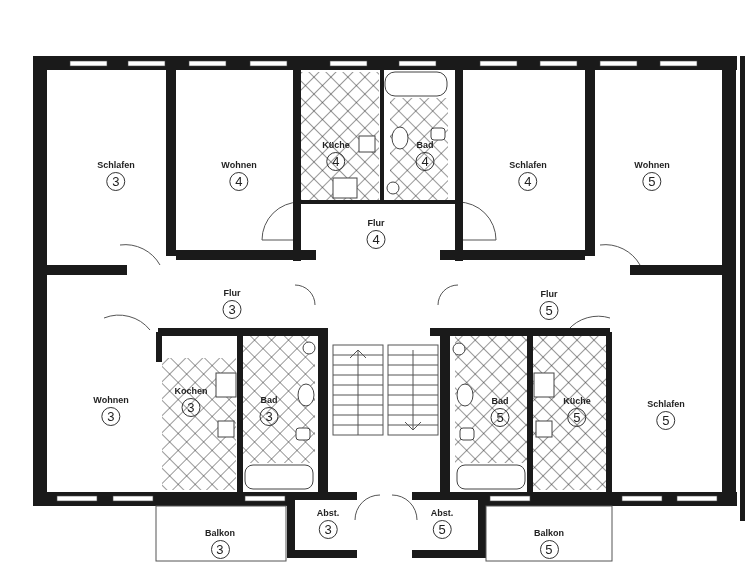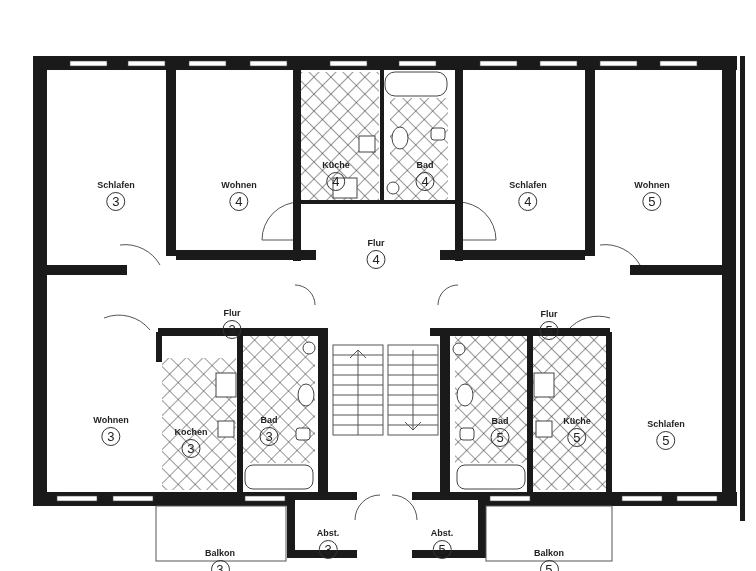--- a/index.html
+++ b/index.html
@@ -1,21 +1,21 @@
 <!DOCTYPE html>
 <html><head>
 <meta charset="utf-8">
 <style>
   html, body { margin: 0; padding: 0; background: #ffffff; }
   body { width: 756px; height: 571px; position: relative; overflow: hidden;
          font-family: "Liberation Sans", sans-serif; }
   #plan { position: absolute; left: 0; top: 0; width: 756px; height: 571px; }
   .label { position: absolute; transform: translate(-50%, 0); text-align: center;
            font-size: 9px; font-weight: bold; color: #222; white-space: nowrap; }
-  .label .name { display: block; line-height: 11px; margin-top: 20px; }
+  .label .name { display: block; line-height: 11px; }
   .label .num { display: inline-block; width: 17px; height: 17px; line-height: 17px;
                 border: 1px solid #333; border-radius: 50%; font-size: 13px;
                 font-weight: normal; margin-top: 1px; background: transparent; }
 </style>
 </head>
 <body>
 
 <svg id="plan" viewBox="0 0 756 571" xmlns="http://www.w3.org/2000/svg">
   <defs>
     <pattern id="tiles" patternUnits="userSpaceOnUse" width="12" height="12" patternTransform="rotate(45)">
@@ -166,21 +166,21 @@
     <span class="num">3</span>
   </div>
   <div class="label" style="left:549px;top:289px">
     <span class="name">Flur</span>
     <span class="num">5</span>
   </div>
   <div class="label" style="left:111px;top:395px">
     <span class="name">Wohnen</span>
     <span class="num">3</span>
   </div>
-  <div class="label" style="left:191px;top:407px">
+  <div class="label" style="left:191px;top:386px">
     <span class="name">Kochen</span>
     <span class="num">3</span>
   </div>
   <div class="label" style="left:269px;top:395px">
     <span class="name">Bad</span>
     <span class="num">3</span>
   </div>
   <div class="label" style="left:500px;top:396px">
     <span class="name">Bad</span>
     <span class="num">5</span>

